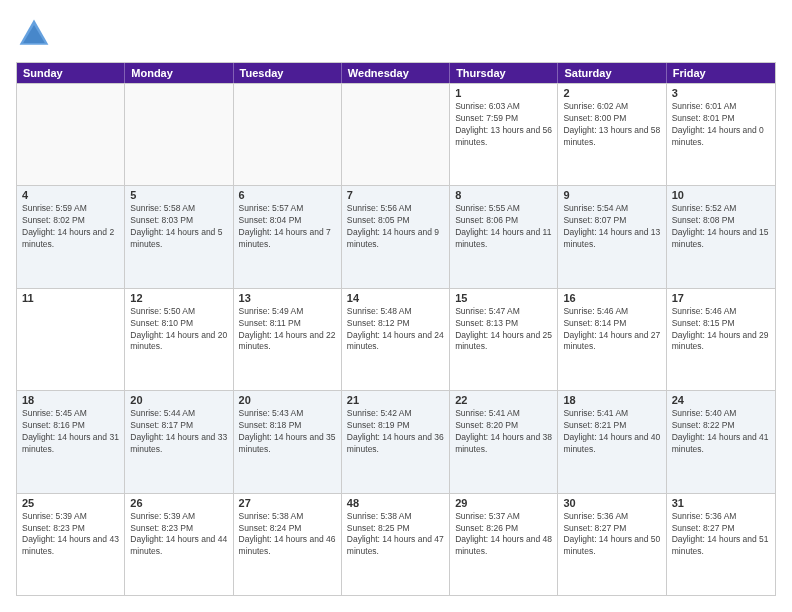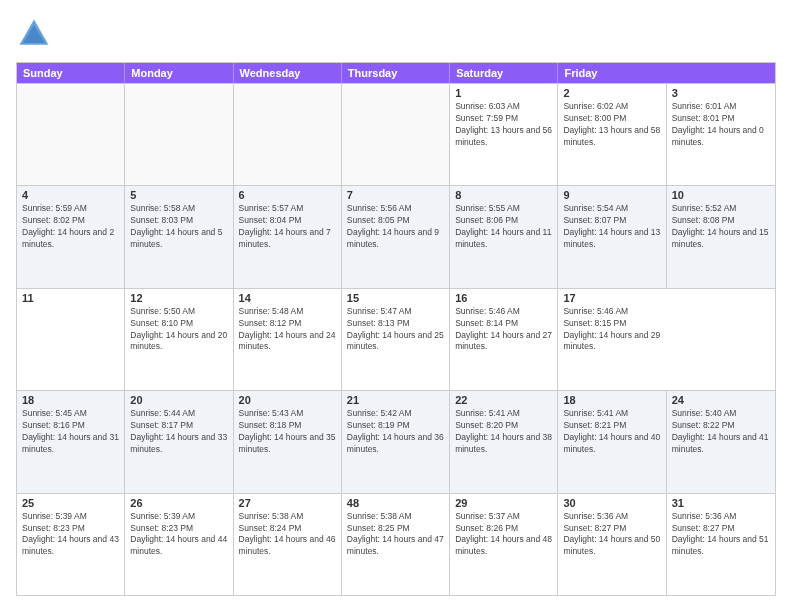--- a/index.html
+++ b/index.html
@@ -57,21 +57,21 @@
     }
     .calendar {
       flex: 1;
       display: flex;
       flex-direction: column;
       border: 1px solid #ccc;
     }
     .cal-header {
       display: grid;
       grid-template-columns: repeat(7, 1fr);
-      background: #8b5cf6;
+      background: #4c1d95;
     }
     .cal-header-cell {
       color: white;
       font-size: 11px;
       font-weight: bold;
       padding: 4px 6px;
       text-align: left;
       border-right: 1px solid rgba(255,255,255,0.3);
     }
     .cal-header-cell:last-child { border-right: none; }
@@ -127,20 +127,21 @@
     <div class="title-block">
       <h1></h1>
       <h2></h2>
     </div>
   </div>
 
   <div class="calendar">
     <div class="cal-header">
     <div class="cal-header-cell">Sunday</div>
         <div class="cal-header-cell">Monday</div>
+        <div class="cal-header-cell">Tuesday</div>
         <div class="cal-header-cell">Wednesday</div>
         <div class="cal-header-cell">Thursday</div>
         <div class="cal-header-cell">Saturday</div>
         <div class="cal-header-cell">Friday</div>
       </div>
     <div class="cal-body">
     <div class="cal-row">
           <div class="cal-cell empty"></div>
           <div class="cal-cell empty"></div>
           <div class="cal-cell empty"></div>
@@ -190,20 +191,24 @@
         </div>
         <div class="cal-row">
           <div class="cal-cell">
             <div class="day-num">11</div>
           </div>
           <div class="cal-cell">
             <div class="day-num">12</div>
             <div class="day-info">Sunrise: 5:50 AM<br>Sunset: 8:10 PM<br>Daylight: 14 hours and 20 minutes.</div>
           </div>
           <div class="cal-cell">
+            <div class="day-num">13</div>
+            <div class="day-info">Sunrise: 5:49 AM<br>Sunset: 8:11 PM<br>Daylight: 14 hours and 22 minutes.</div>
+          </div>
+          <div class="cal-cell">
             <div class="day-num">14</div>
             <div class="day-info">Sunrise: 5:48 AM<br>Sunset: 8:12 PM<br>Daylight: 14 hours and 24 minutes.</div>
           </div>
           <div class="cal-cell">
             <div class="day-num">15</div>
             <div class="day-info">Sunrise: 5:47 AM<br>Sunset: 8:13 PM<br>Daylight: 14 hours and 25 minutes.</div>
           </div>
           <div class="cal-cell">
             <div class="day-num">16</div>
             <div class="day-info">Sunrise: 5:46 AM<br>Sunset: 8:14 PM<br>Daylight: 14 hours and 27 minutes.</div>

